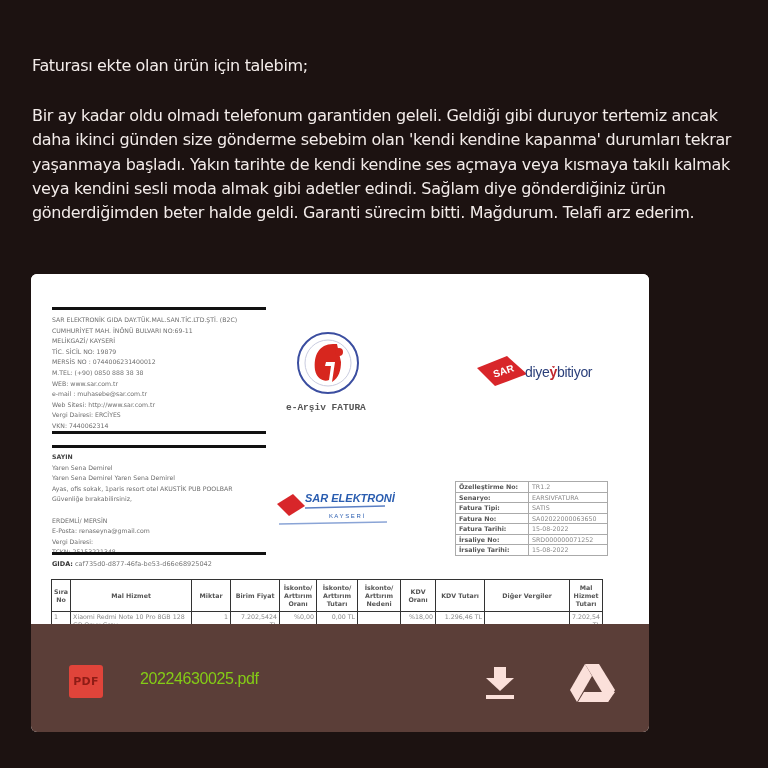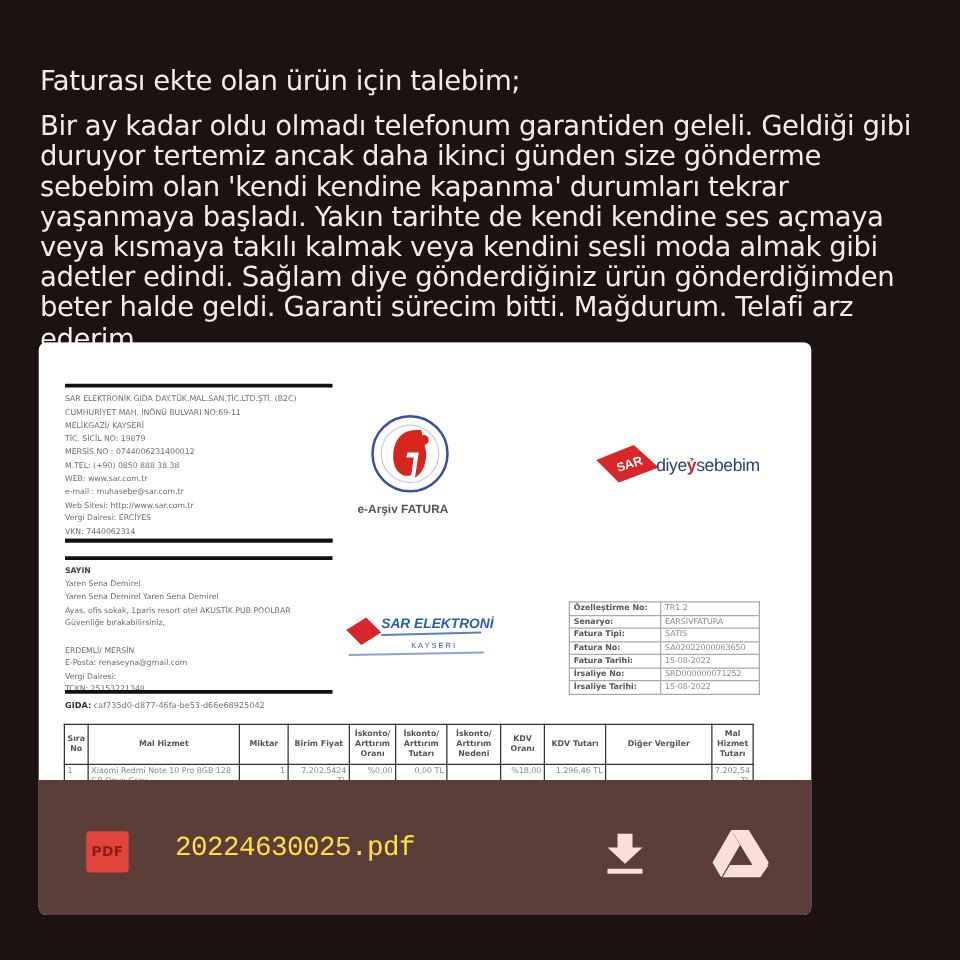--- a/index.html
+++ b/index.html
@@ -1,44 +1,44 @@
 <!DOCTYPE html>
 <html><head>
 <meta charset="utf-8">
 <style>
   html,body{margin:0;padding:0;}
   body{width:768px;height:768px;background:#1c1211;overflow:hidden;position:relative;font-family:"Liberation Sans",sans-serif;}
-  .msg{position:absolute;left:32px;top:54px;width:710px;color:#f3ecea;font-family:"DejaVu Sans",sans-serif;font-size:22px;line-height:24.2px;letter-spacing:-0.35px;}
+  .msg{position:absolute;left:32px;top:54px;width:710px;color:#f3ecea;font-family:"DejaVu Sans",sans-serif;font-size:16px;line-height:24.2px;letter-spacing:-0.35px;}
   .msg p{margin:0;}
-  .msg p.gap{margin-top:12px;}
+  .msg p.gap{margin-top:26px;}
   .card{position:absolute;left:31px;top:274px;width:618px;height:458px;border-radius:6px;overflow:hidden;background:#fff;}
   .doc{position:absolute;left:0;top:0;width:618px;height:350px;background:#fff;font-family:"DejaVu Sans",sans-serif;color:#666;}
   .rule{position:absolute;height:3px;background:#111;}
   .seller{position:absolute;left:21px;top:41px;width:214px;font-size:6.2px;line-height:10.6px;color:#6d6d6d;white-space:nowrap;}
   .buyer{position:absolute;left:21px;top:178px;width:214px;font-size:6.2px;line-height:10.6px;color:#6d6d6d;white-space:nowrap;}
   .buyer .h{font-weight:bold;color:#444;}
   .ettn{position:absolute;left:21px;top:286px;font-size:6.5px;color:#777;white-space:nowrap;}
   .ettn b{color:#333;}
   .gib{position:absolute;left:264px;top:56px;width:66px;height:66px;}
-  .earsiv{position:absolute;left:255px;top:128px;font-size:9.5px;font-weight:bold;color:#555;font-family:Liberation Sans, sans-serif;text-align:center;}
+  .earsiv{position:absolute;left:255px;top:128px;font-size:9.5px;font-weight:bold;color:#555;font-family:Liberation Mono, monospace;text-align:center;}
   .sarlogo{position:absolute;left:442px;top:80px;width:56px;height:34px;}
   .bitti{position:absolute;left:494px;top:90px;font-size:14px;color:#2a3f7a;font-family:"Liberation Sans",sans-serif;letter-spacing:-0.3px;}
   .bitti .fig{color:#c0272d;font-weight:bold;}
   .stamp{position:absolute;left:244px;top:212px;width:120px;height:46px;}
   .meta{position:absolute;left:424px;top:207px;border-collapse:collapse;font-size:6.3px;}
   .meta td{border:1px solid #aaa;padding:0 3px;height:9.5px;line-height:9.5px;white-space:nowrap;}
   .meta td.k{font-weight:bold;color:#555;width:66px;}
   .meta td.v{color:#888;width:72px;}
   .items{position:absolute;left:20px;top:305px;border-collapse:collapse;font-size:6.3px;color:#555;}
   .items th{border:1px solid #333;font-weight:bold;padding:1px 2px;text-align:center;line-height:8px;height:29px;}
   .items td{border:1px solid #333;padding:1px 2px;line-height:8px;height:16px;vertical-align:top;color:#888;}
   .items td.r{text-align:right;}
   .bar{position:absolute;left:0;top:350px;width:618px;height:123px;background:#5b3e38;}
   .pdf-icon{position:absolute;left:38px;top:41px;width:34px;height:33px;background:#e0443a;border-radius:3px;color:#8e1c16;font-family:"DejaVu Sans",sans-serif;font-weight:bold;font-size:11px;line-height:33px;text-align:center;letter-spacing:0.3px;}
-  .fname{position:absolute;left:109px;top:38px;color:#fde047;font-family:Liberation Mono, monospace;font-size:22px;line-height:34px;letter-spacing:-0.4px;}
+  .fname{position:absolute;left:109px;top:38px;color:#84cc16;font-family:Liberation Sans, sans-serif;font-size:16px;line-height:34px;letter-spacing:-0.4px;}
   .dl{position:absolute;left:452px;top:40px;width:34px;height:36px;cursor:pointer;}
   .drive{position:absolute;left:538px;top:38px;width:48px;height:40px;cursor:pointer;}
 </style>
 </head>
 <body>
 
 <div class="msg">
   <p>Faturası ekte olan ürün için talebim;</p>
   <p class="gap">Bir ay kadar oldu olmadı telefonum garantiden geleli. Geldiği gibi duruyor tertemiz ancak daha ikinci günden size gönderme sebebim olan 'kendi kendine kapanma' durumları tekrar yaşanmaya başladı. Yakın tarihte de kendi kendine ses açmaya veya kısmaya takılı kalmak veya kendini sesli moda almak gibi adetler edindi. Sağlam diye gönderdiğiniz ürün gönderdiğimden beter halde geldi. Garanti sürecim bitti. Mağdurum. Telafi arz ederim.</p>
 </div>
@@ -67,21 +67,21 @@
       <path d="M38 14 C24 14 18 26 20 40 C22 50 30 52 34 50 L36 36 L30 36 L31 32 L40 32 L37 52 C44 48 46 40 46 32 L42 14 Z" fill="#d7261e"></path>
       <circle cx="44" cy="22" r="4" fill="#d7261e"></circle>
     </svg>
     <div class="earsiv">e-Arşiv FATURA</div>
 
     <svg class="sarlogo" viewBox="0 0 56 34">
       <polygon points="4,14 34,2 54,20 22,32" fill="#d8262a"></polygon>
       <text x="20" y="22" font-size="10" font-weight="bold" fill="#fff" transform="rotate(-18 26 18)" font-family="Liberation Sans, sans-serif">SAR</text>
     </svg>
     <div class="bitti">
-      <span>diye</span><span class="fig">ỷ</span><span>sebebim</span>
+      <span>diye</span><span class="fig">ỷ</span><span>bitiyor</span>
     </div>
 
     <div class="rule" style="left:21px;top:157px;width:214px;"></div>
     <div class="rule" style="left:21px;top:171px;width:214px;"></div>
 
     <div class="buyer">
       <div class="h">SAYIN</div>
       <div>Yaren Sena Demirel</div>
       <div>Yaren Sena Demirel Yaren Sena Demirel</div>
       <div>Ayas, ofis sokak, 1paris resort otel AKUSTİK PUB POOLBAR</div>

